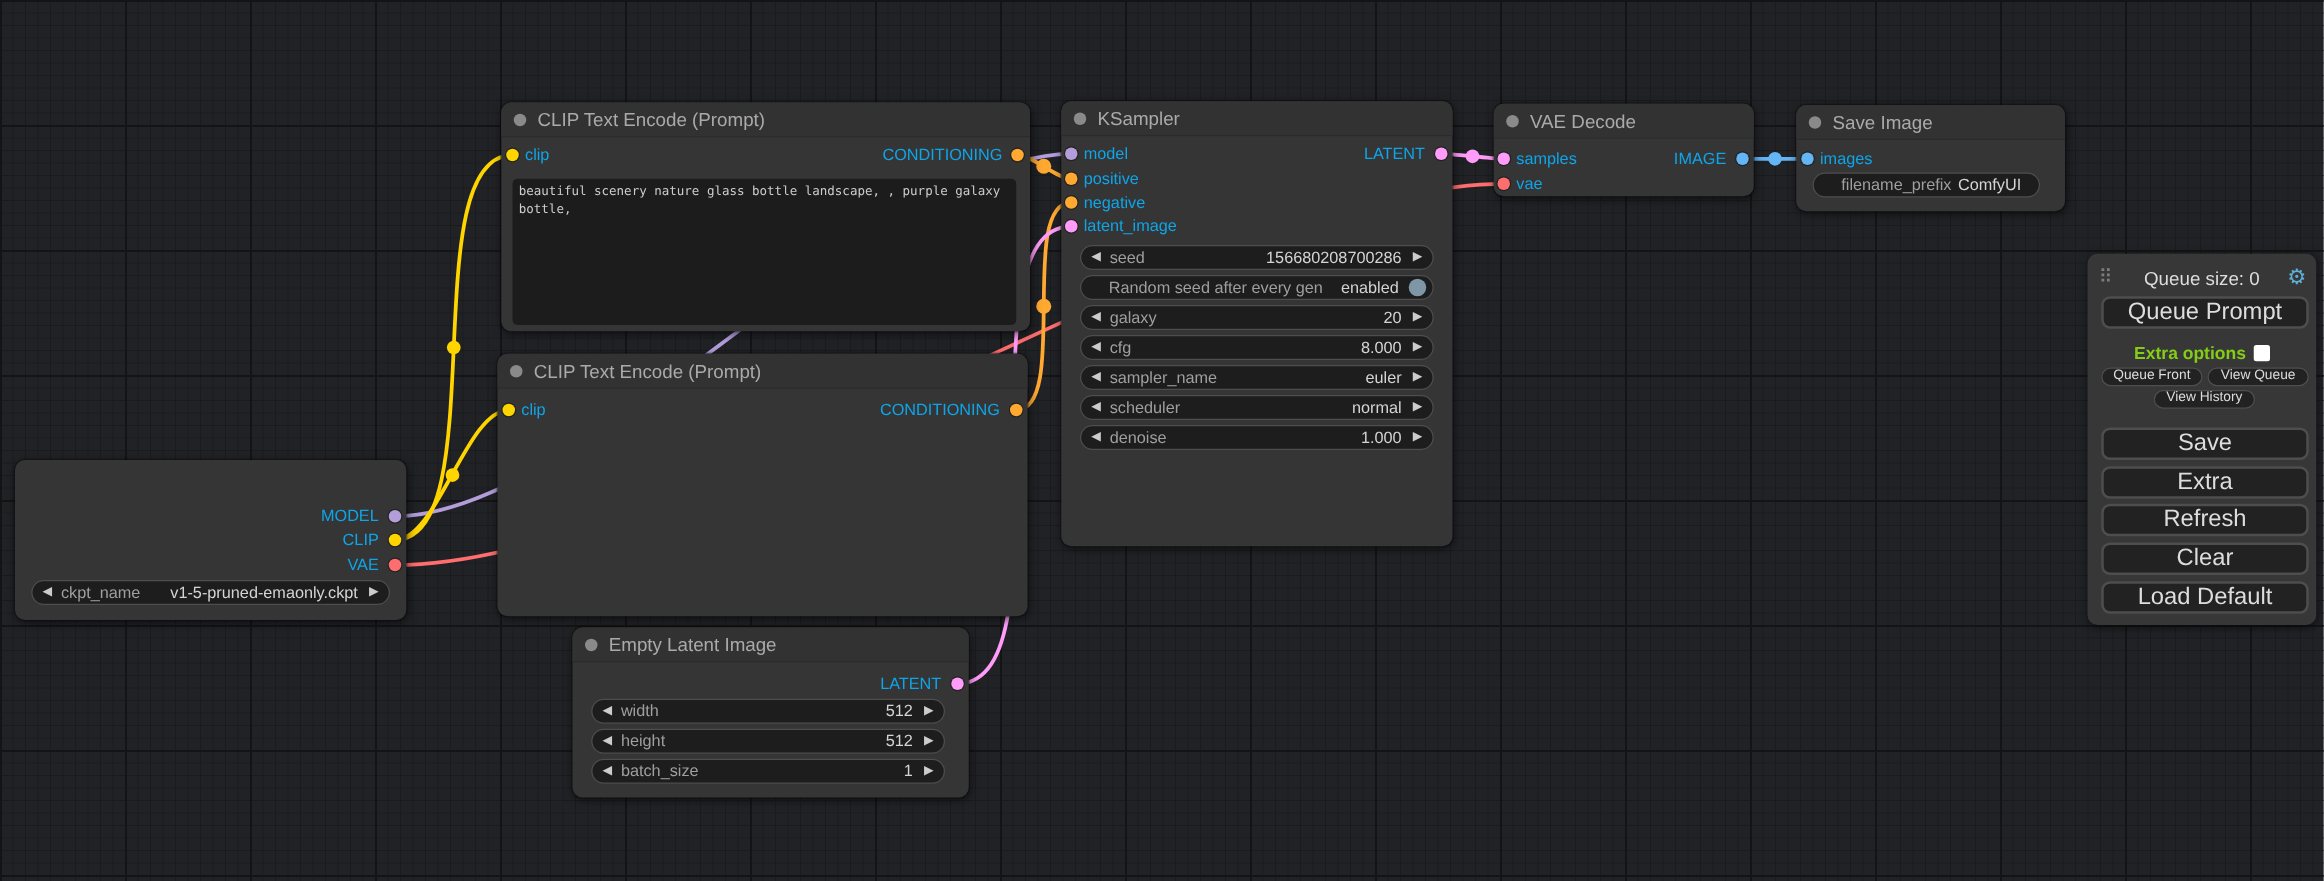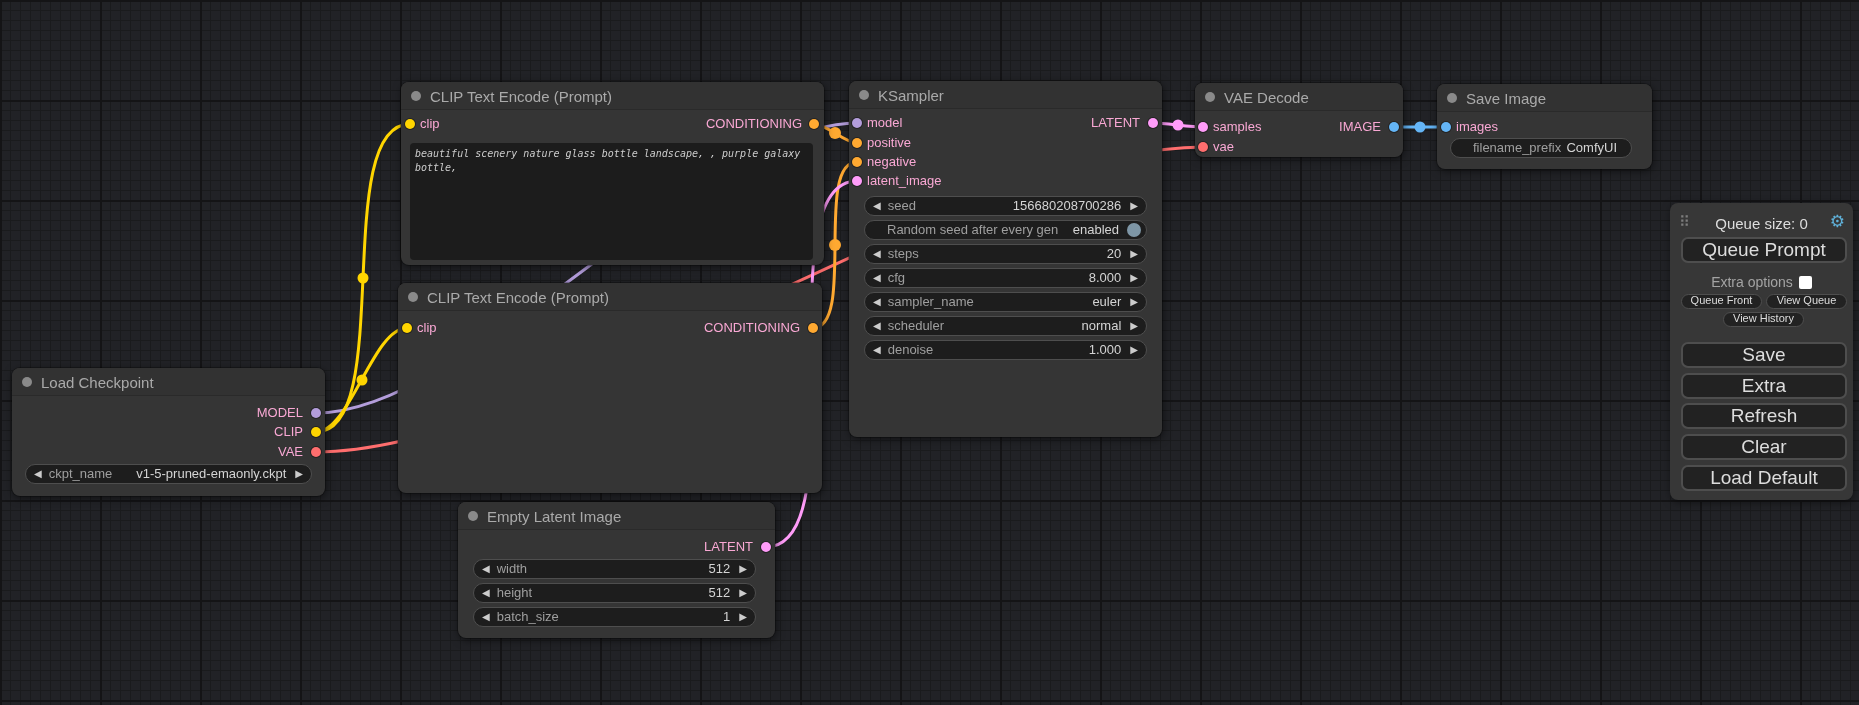--- a/index.html
+++ b/index.html
@@ -14,25 +14,25 @@
     font-family:"Liberation Sans",sans-serif;}
   .wires{position:absolute;left:0;top:0;}
   .wires path{fill:none;stroke-width:3px;}
   .node{position:absolute;background:#353535;border-radius:8px;
     box-shadow:1px 2px 8px rgba(0,0,0,.55), 0 0 0 1px rgba(0,0,0,.25);}
   .ntitle{position:absolute;left:0;top:0;right:0;height:27px;background:#323232;
     border-radius:8px 8px 0 0;border-bottom:1px solid #2a2a2a;}
   .tdot{position:absolute;left:10px;top:9px;width:10px;height:10px;border-radius:50%;background:#8a8a8a;}
   .ttext{position:absolute;left:29px;top:6px;font-size:15px;color:#aaaaaa;white-space:nowrap;}
   .dot{position:absolute;width:10px;height:10px;border-radius:50%;box-shadow:0 0 0 1px rgba(0,0,0,.35);}
-  .slot-label{position:absolute;font-size:13px;color:#f9a8d4;line-height:16px;white-space:nowrap;}
+  .slot-label{position:absolute;font-size:13px;color:#0ea5e9;line-height:16px;white-space:nowrap;}
   .slot-label.out{text-align:center;}
   .ntext{position:absolute;background:#1c1c1c;border-radius:4px;color:#cccccc;
     font-family:"DejaVu Sans Mono",monospace;font-size:10px;line-height:14px;
-    padding:4px 5px;box-sizing:border-box;white-space:pre-wrap;overflow:hidden;font-style:italic;}
+    padding:4px 5px;box-sizing:border-box;white-space:pre-wrap;overflow:hidden;}
   .widget{position:absolute;height:20px;background:#1d1d1d;border:1px solid #4e4e4e;
     border-radius:10px;box-sizing:border-box;display:flex;align-items:center;
     padding:0 8px;font-size:13px;}
   .warrow{color:#cccccc;font-size:10px;flex:none;line-height:18px;}
   .wlabel{color:#9f9f9f;margin-left:7px;flex:none;line-height:18px;}
   .wvalue{color:#d4d4d4;flex:1;text-align:right;margin-right:9px;line-height:18px;}
   .toggle{flex:none;width:14px;height:14px;border-radius:50%;background:#7e96a6;margin-left:6px;margin-right:-3px;}
   
   .c-model{background:#B39DDB}.c-clip{background:#FFD500}.c-vae{background:#FF6E6E}
   .c-cond{background:#FFA931}.c-latent{background:#FF9CF9}.c-image{background:#64B5F6}
@@ -40,21 +40,21 @@
   #queue-panel{position:absolute;left:1670px;top:203px;width:183px;height:297px;
     background:#373737;border-radius:8px;box-shadow:1px 2px 8px rgba(0,0,0,.5);}
   .qheader{position:absolute;top:10px;left:0;right:0;height:20px;}
   .qhandle{position:absolute;left:9px;top:0px;color:#7d7d7d;font-size:15px;line-height:18px;}
   .qtitle{position:absolute;left:0;right:0;top:2px;text-align:center;color:#dddddd;font-size:15px;}
   .qgear{position:absolute;right:8px;top:0px;color:#5fb0d8;font-size:17px;line-height:18px;}
   .qbtn{position:absolute;left:11px;width:166px;background:#222222;border:2px solid #4e4e4e;
     border-radius:7px;box-sizing:border-box;color:#dddddd;text-align:center;}
   .qbig{height:26px;font-size:19px;line-height:22px;}
   .qsmall{width:81px;height:15px;font-size:11px;line-height:11px;border-radius:8px;border-width:1.5px;}
-  .qextra{position:absolute;top:71px;left:0;right:0;text-align:center;color:#a3a3a3;font-size:14px;}
+  .qextra{position:absolute;top:71px;left:0;right:0;text-align:center;color:#84cc16;font-size:14px;font-weight:bold;}
   .qcheck{display:inline-block;width:13px;height:13px;background:#ffffff;border-radius:2px;vertical-align:-2px;margin-left:6px;}
 </style>
 </head>
 <body>
 
 <div id="canvas">
 
   <svg class="wires" width="1859" height="705" viewBox="0 0 1859 705">
     <path d="M316 413 C469 413 704 123 857 123" stroke="#B39DDB"></path>
     <path d="M316 432 C396 432 330 124 410 124" stroke="#FFD500"></path>
@@ -70,24 +70,20 @@
     <circle cx="362" cy="380" r="5.5" fill="#FFD500"></circle>
     <circle cx="760" cy="300" r="5.5" fill="#FF6E6E"></circle>
     <circle cx="835" cy="133" r="6" fill="#FFA931"></circle>
     <circle cx="835" cy="245" r="6" fill="#FFA931"></circle>
     <circle cx="811" cy="364" r="5.5" fill="#FF9CF9"></circle>
     <circle cx="1178" cy="125" r="5.5" fill="#FF9CF9"></circle>
     <circle cx="1420" cy="127" r="5.5" fill="#64B5F6"></circle>
   </svg>
 
   <div class="node" style="left:12px;top:368px;width:313px;height:128px">
-    <div class="ntitle">
-      <span class="tdot"></span>
-      <span class="ttext">Load Checkpoint</span>
-    </div>
     <span class="dot c-model" style="left:299px;top:40px"></span>
     <span class="slot-label out" style="right:22px;top:37px">MODEL</span>
     <span class="dot c-clip" style="left:299px;top:59px"></span>
     <span class="slot-label out" style="right:22px;top:56px">CLIP</span>
     <span class="dot c-vae" style="left:299px;top:79px"></span>
     <span class="slot-label out" style="right:22px;top:76px">VAE</span>
     <div class="widget" style="left:13px;top:96px;width:287px">
       <span class="warrow">◀</span>
       <span class="wlabel">ckpt_name</span>
       <span class="wvalue">v1-5-pruned-emaonly.ckpt</span>
@@ -166,21 +162,21 @@
       <span class="wvalue">156680208700286</span>
       <span class="warrow">▶</span>
     </div>
     <div class="widget" style="left:15px;top:139px;width:283px">
       <span class="wlabel" style="margin-left:14px">Random seed after every gen</span>
       <span class="wvalue" style="margin-right:2px">enabled</span>
       <span class="toggle"></span>
     </div>
     <div class="widget" style="left:15px;top:163px;width:283px">
       <span class="warrow">◀</span>
-      <span class="wlabel">steps</span>
+      <span class="wlabel">galaxy</span>
       <span class="wvalue">20</span>
       <span class="warrow">▶</span>
     </div>
     <div class="widget" style="left:15px;top:187px;width:283px">
       <span class="warrow">◀</span>
       <span class="wlabel">cfg</span>
       <span class="wvalue">8.000</span>
       <span class="warrow">▶</span>
     </div>
     <div class="widget" style="left:15px;top:211px;width:283px">

